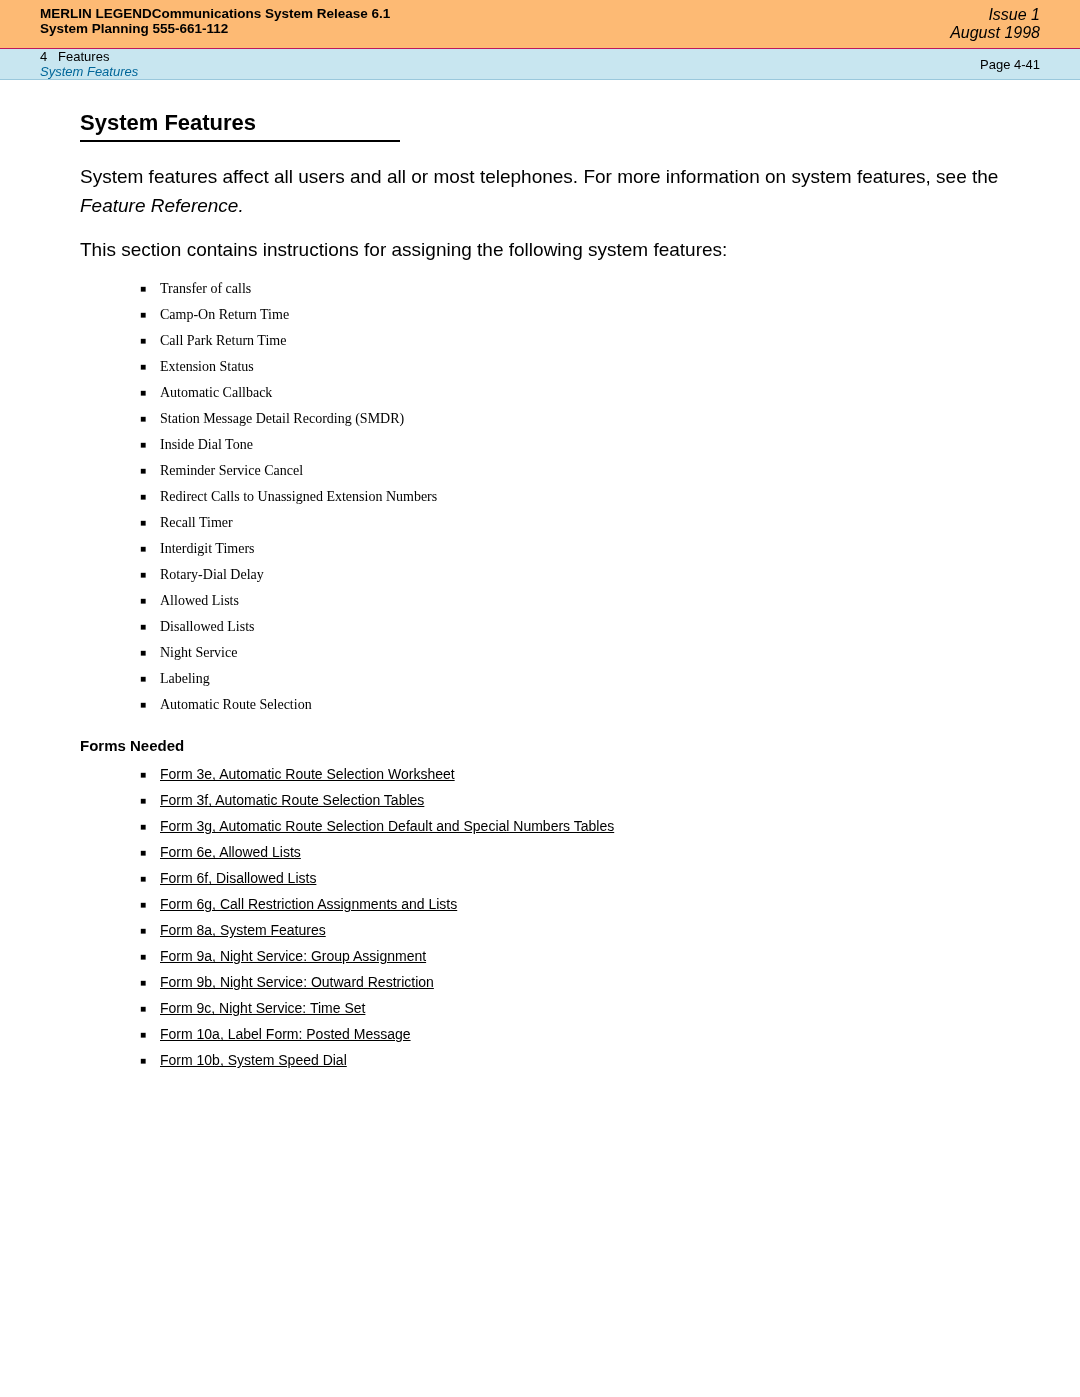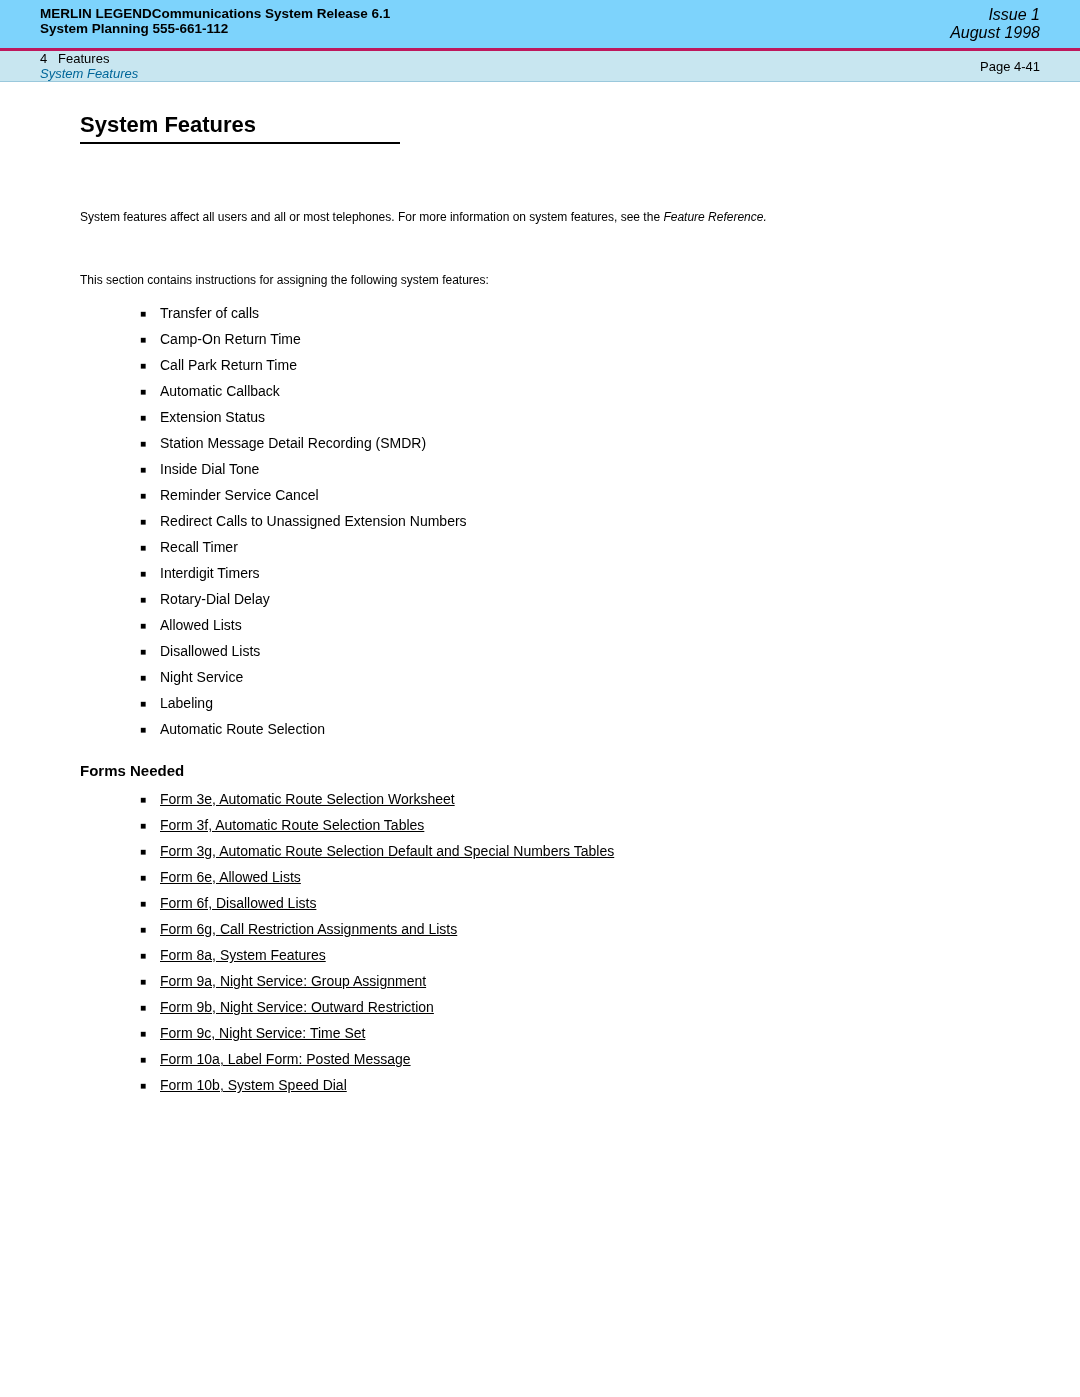--- a/index.html
+++ b/index.html
@@ -11,26 +11,26 @@
     body {
       font-family: Arial, Helvetica, sans-serif;
       font-size: 14px;
       background: #ffffff;
       color: #000000;
       width: 1080px;
       min-height: 1397px;
     }
 
     .header-band {
-      background-color: #7dd3fc;
+      background-color: #fdba74;
       padding: 6px 40px;
       display: flex;
       justify-content: space-between;
       align-items: flex-start;
-      border-bottom: 3px solid #be185d;
+      border-bottom: 1px solid #be185d;
     }
 
     .header-left .title-line1 {
       font-weight: bold;
       font-size: 13.5px;
     }
 
     .header-left .title-line2 {
       font-weight: bold;
       font-size: 13.5px;
@@ -82,31 +82,31 @@
       border-bottom: 2px solid #000000;
       padding-bottom: 4px;
       margin-bottom: 20px;
       display: inline-block;
       min-width: 320px;
     }
 
     .intro-paragraph {
       margin-bottom: 14px;
       line-height: 1.55;
-      font-size: 12px;
-      margin-top: 44px;
+      font-size: 19px;
     }
 
     .intro-paragraph em {
       font-style: italic;
     }
 
     .section-list {
       list-style: none;
       margin: 0 0 10px 60px;
+      font-family: Liberation Serif, serif;
     }
 
     .section-list li {
       position: relative;
       padding-left: 20px;
       margin-bottom: 5px;
       font-size: 14px;
       line-height: 1.5;
     }
 
@@ -180,22 +180,22 @@
   <p class="intro-paragraph">
     System features affect all users and all or most telephones. For more information on system features, see the <em>Feature Reference.</em>
   </p>
 
   <p class="intro-paragraph">This section contains instructions for assigning the following system features:</p>
 
   <ul class="section-list">
     <li><span>Transfer of calls</span></li>
     <li><span>Camp-On Return Time</span></li>
     <li><span>Call Park Return Time</span></li>
+    <li><span>Extension Status</span></li>
     <li><span>Automatic Callback</span></li>
-    <li><span>Extension Status</span></li>
     <li><span>Station Message Detail Recording (SMDR)</span></li>
     <li><span>Inside Dial Tone</span></li>
     <li><span>Reminder Service Cancel</span></li>
     <li><span>Redirect Calls to Unassigned Extension Numbers</span></li>
     <li><span>Recall Timer</span></li>
     <li><span>Interdigit Timers</span></li>
     <li><span>Rotary-Dial Delay</span></li>
     <li><span>Allowed Lists</span></li>
     <li><span>Disallowed Lists</span></li>
     <li><span>Night Service</span></li>

